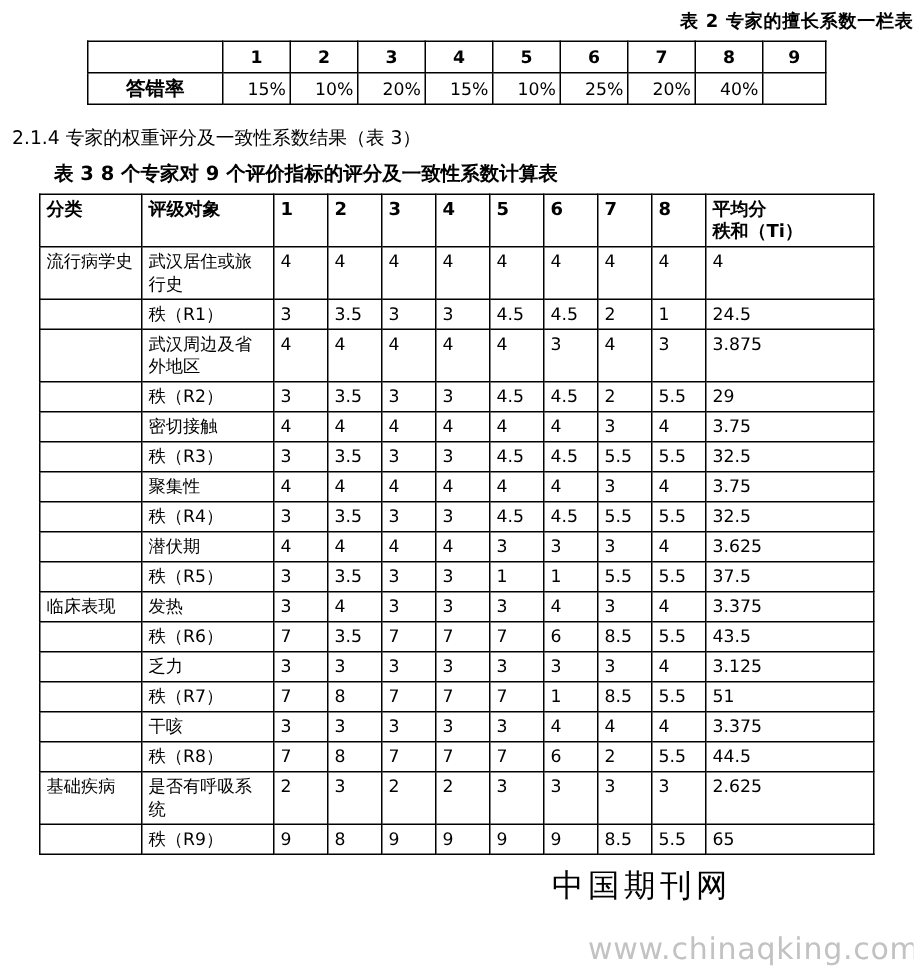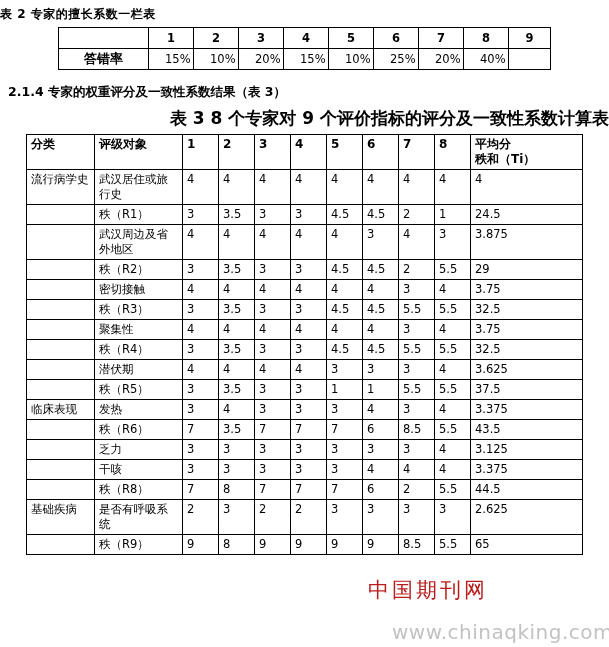--- a/index.html
+++ b/index.html
@@ -16,21 +16,21 @@
     overflow: hidden;
   }
   .page {
     position: relative;
     width: 609px;
     height: 647px;
   }
 
   
   .t2-caption {
-    text-align: left;
+    text-align: right;
     font-size: 12px;
     font-weight: bold;
     margin: 6px 0 4px 0;
     letter-spacing: 0.5px;
   }
   table.t2 {
     border-collapse: collapse;
     margin: 0 auto;
     width: 492px;
     table-layout: fixed;
@@ -52,26 +52,26 @@
     font-weight: bold;
   }
   table.t2 td.v {
     text-align: left;
     padding-left: 16px;
   }
 
   
   .section-head {
     font-size: 12.5px;
-    font-weight: bold;
+    font-weight: normal;
     margin: 14px 0 6px 8px;
   }
   .t3-caption {
-    text-align: right;
-    font-size: 17px;
+    text-align: left;
+    font-size: 13px;
     font-weight: bold;
     margin: 0 0 4px 0;
     padding-left: 36px;
   }
 
   
   table.t3 {
     border-collapse: collapse;
     margin: 0 auto;
     width: 556px;
@@ -107,21 +107,21 @@
   col.c-obj { width: 88px; }
   col.c-n   { width: 36px; }
   col.c-avg { width: 112px; }
 
   
   .wm-cn {
     position: absolute;
     left: 368px;
     top: 570px;
     font-size: 21px;
-    color: #b91c1c;
+    color: #000000;
     letter-spacing: 3px;
     font-family: "DejaVu Sans", sans-serif;
     user-select: none;
   }
   .wm-url {
     position: absolute;
     left: 392px;
     top: 614px;
     font-size: 20px;
     color: #c2c2c2;
@@ -375,20 +375,33 @@
           <td>3</td>
           <td>3</td>
           <td>3</td>
           <td>3</td>
           <td>3</td>
           <td>4</td>
           <td>3.125</td>
         </tr>
         <tr>
           <td class="cat"></td>
+          <td class="obj">秩（R7）</td>
+          <td>7</td>
+          <td>8</td>
+          <td>7</td>
+          <td>7</td>
+          <td>7</td>
+          <td>1</td>
+          <td>8.5</td>
+          <td>5.5</td>
+          <td>51</td>
+        </tr>
+        <tr>
+          <td class="cat"></td>
           <td class="obj">干咳</td>
           <td>3</td>
           <td>3</td>
           <td>3</td>
           <td>3</td>
           <td>3</td>
           <td>4</td>
           <td>4</td>
           <td>4</td>
           <td>3.375</td>

